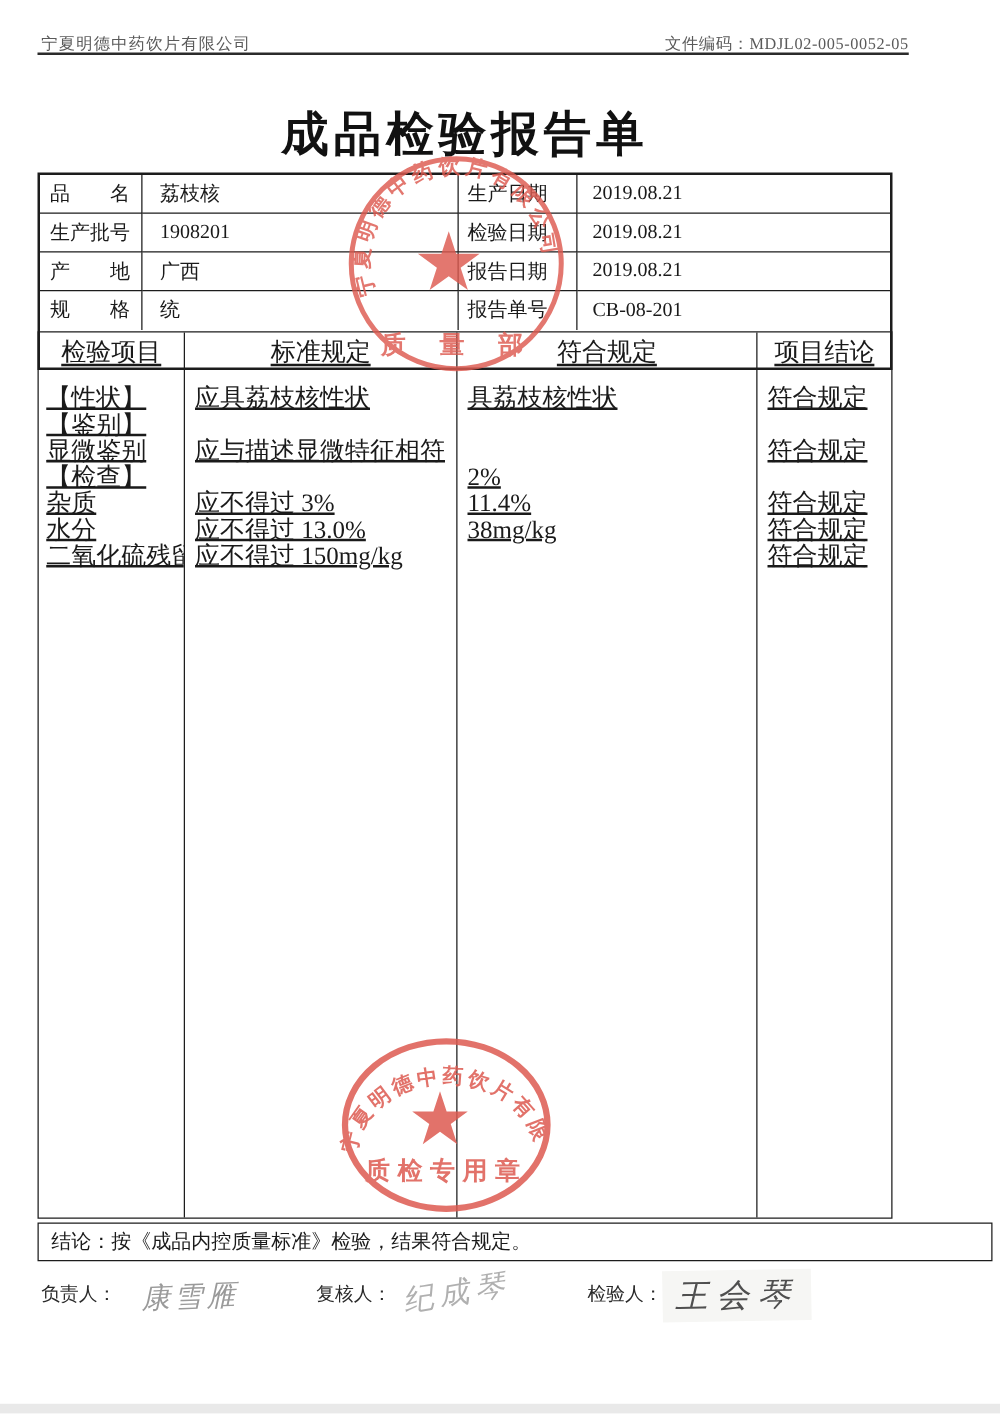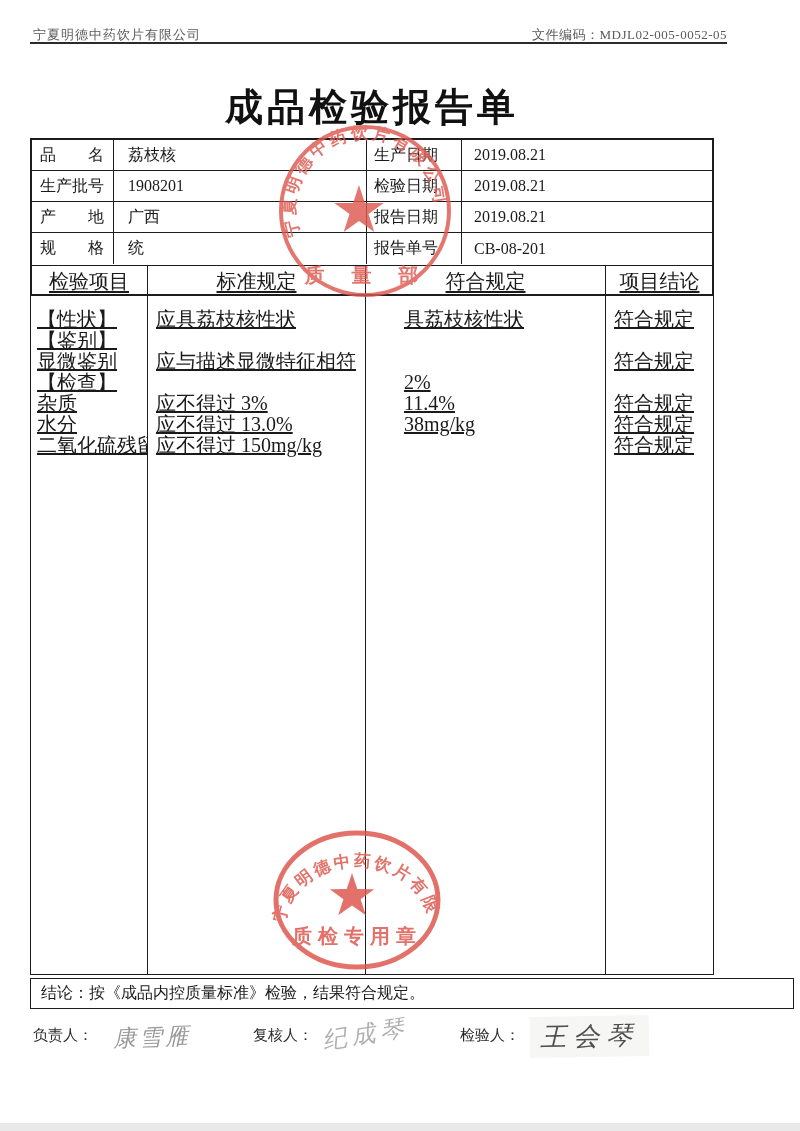--- a/index.html
+++ b/index.html
@@ -54,21 +54,21 @@
   }
   .insp .hcell:nth-child(4){border-right:none;}
   .insp .hcell span{text-decoration:underline;text-underline-offset:3px;}
   .insp .bcell{
     box-sizing:border-box;border-right:1.5px solid #1c1c1c;
     padding-top:13px;line-height:21px;white-space:nowrap;overflow:hidden;text-decoration:underline;
   }
   .insp .bcell:last-child{border-right:none;}
   .insp .c1{padding-left:6px;}
   .insp .c2{padding-left:8px;}
-  .insp .c3{padding-left:8px;margin-left:30px;}
+  .insp .c3{padding-left:8px;}
   .insp .c4{padding-left:8px;}
   .insp .line{min-height:21px;}
   
   .concl{
     position:absolute;left:30px;top:978px;width:764px;height:31px;
     border:1.5px solid #1c1c1c;box-sizing:border-box;
     display:flex;align-items:center;padding-left:10px;font-size:16px;
   }
   
   .sig-row{position:absolute;left:0;top:1018px;width:800px;height:60px;}
@@ -171,21 +171,21 @@
 
   <div class="concl">
     <span>结论：按《成品内控质量标准》检验，结果符合规定。</span>
   </div>
 
   <div class="sig-row">
     <div class="sig-label" style="left:33px">负责人：</div>
     <div class="sig-name name-1">康雪雁</div>
     <div class="sig-label" style="left:253px">复核人：</div>
     <div class="sig-name name-2">纪成琴</div>
-    <div class="sig-label" style="left:460px">检验人：</div>
+    <div class="sig-label" style="left:470px">检验人：</div>
     <div class="sig-name name-3">王会琴</div>
   </div>
 
   <svg class="stamp stamp-top" width="190" height="190" viewBox="0 0 190 190">
     <defs>
       <path id="arcTop" d="M 30,120 A 70,70 0 1 1 158,120" fill="none"></path>
     </defs>
     <g opacity="0.82">
       <circle cx="94" cy="94" r="84" fill="none" stroke="#dd5a50" stroke-width="4"></circle>
       <text font-size="17" fill="#dd5a50" letter-spacing="3.5" font-family="&quot;Liberation Serif&quot;,&quot;DejaVu Serif&quot;,serif" font-weight="bold">

